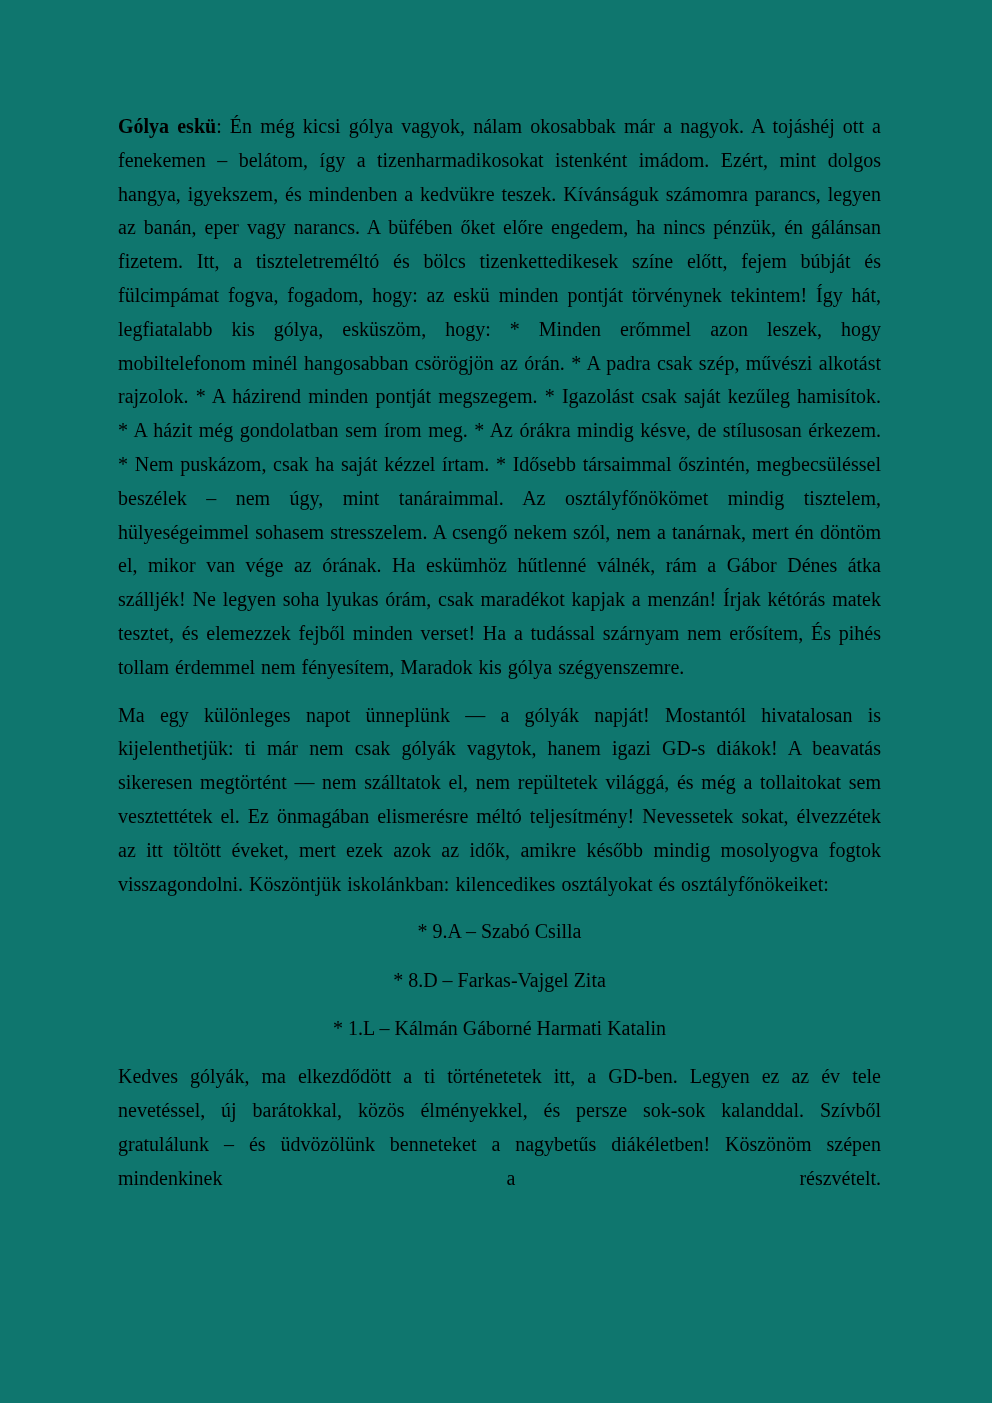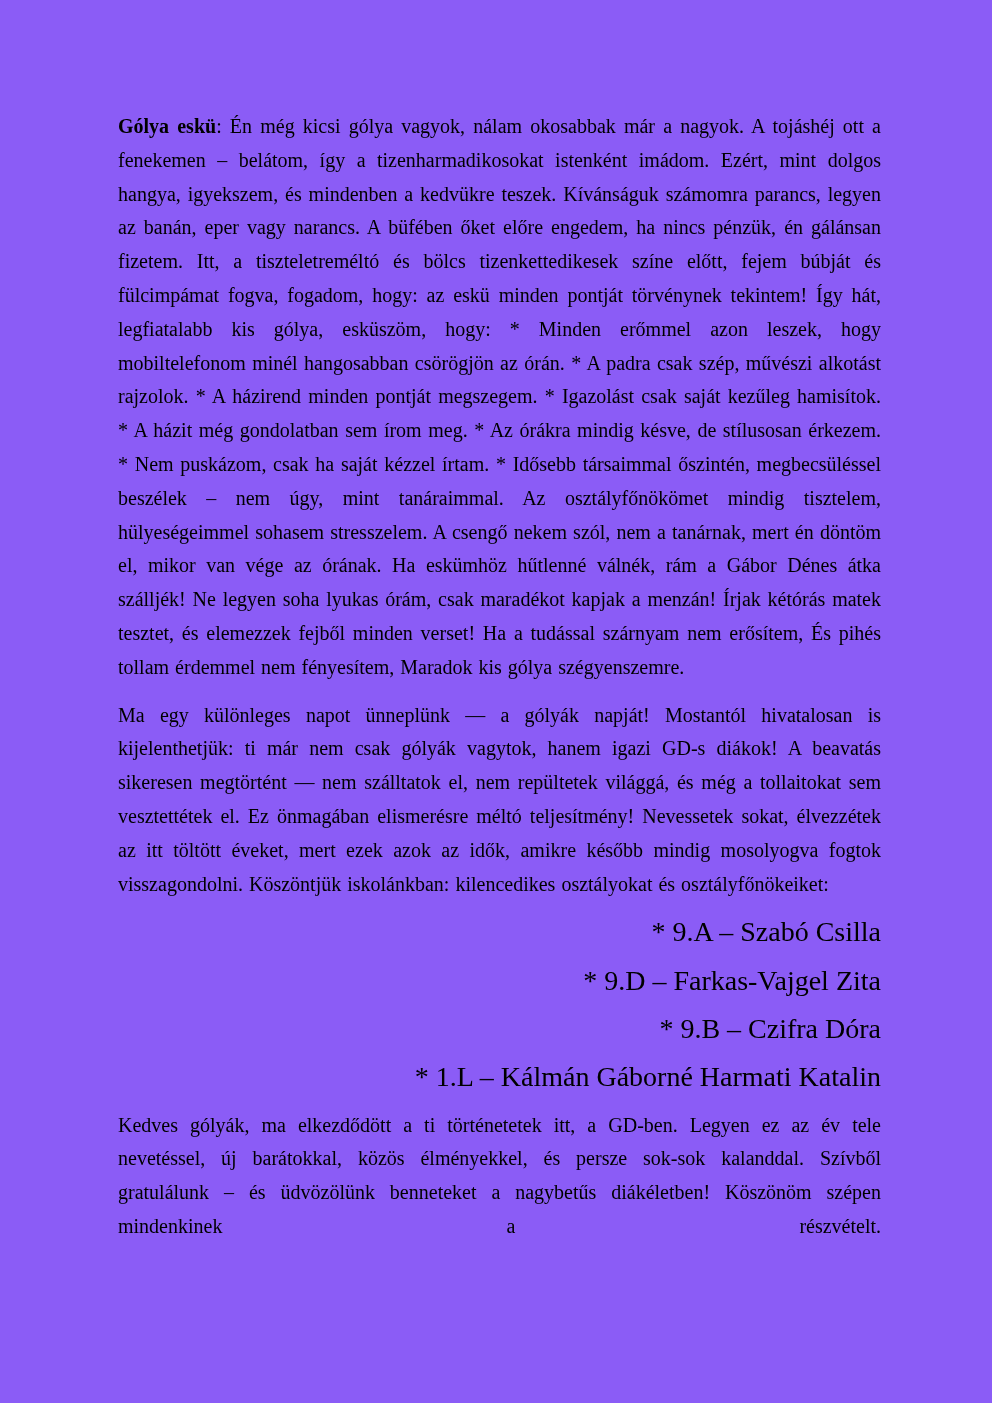--- a/index.html
+++ b/index.html
@@ -12,58 +12,57 @@
     height: 1403px;
     color: #000000;
     font-family: "Liberation Serif", "DejaVu Serif", serif;
     overflow: hidden;
   }
   .page {
     box-sizing: border-box;
     width: 992px;
     height: 1403px;
     padding: 110px 111px 40px 118px;
-    background: #8b5cf6;
+    background: #0f766e;
   }
   .para {
     font-size: 20px;
     line-height: 33.8px;
     text-align: justify;
     margin: 0 0 14px 0;
     word-spacing: 1px;
   }
   .para .lead {
     font-weight: bold;
   }
   .list-item {
-    font-size: 28px;
+    font-size: 20px;
     line-height: 33.8px;
-    text-align: right;
+    text-align: center;
     margin: 0 0 14.5px 0;
     white-space: pre-wrap;
   }
   .closing {
     text-align: justify;
     text-align-last: justify;
     margin-bottom: 8px;
   }
 </style>
 </head>
 <body>
 
 <div class="page">
 
   <p class="para"><span class="lead">Gólya eskü</span><span>: Én még kicsi gólya vagyok, nálam okosabbak már a nagyok. A tojáshéj ott a fenekemen – belátom, így a tizenharmadikosokat istenként imádom. Ezért, mint dolgos hangya, igyekszem, és mindenben a kedvükre teszek. Kívánságuk számomra parancs, legyen az banán, eper vagy narancs. A büfében őket előre engedem, ha nincs pénzük, én gálánsan fizetem. Itt, a tiszteletreméltó és bölcs tizenkettedikesek színe előtt, fejem búbját és fülcimpámat fogva, fogadom, hogy: az eskü minden pontját törvénynek tekintem! Így hát, legfiatalabb kis gólya, esküszöm, hogy: * Minden erőmmel azon leszek, hogy mobiltelefonom minél hangosabban csörögjön az órán. * A padra csak szép, művészi alkotást rajzolok. * A házirend minden pontját megszegem. * Igazolást csak saját kezűleg hamisítok. * A házit még gondolatban sem írom meg. * Az órákra mindig késve, de stílusosan érkezem. * Nem puskázom, csak ha saját kézzel írtam. * Idősebb társaimmal őszintén, megbecsüléssel beszélek – nem úgy, mint tanáraimmal. Az osztályfőnökömet mindig tisztelem, hülyeségeimmel sohasem stresszelem. A csengő nekem szól, nem a tanárnak, mert én döntöm el, mikor van vége az órának. Ha eskümhöz hűtlenné válnék, rám a Gábor Dénes átka szálljék! Ne legyen soha lyukas órám, csak maradékot kapjak a menzán! Írjak kétórás matek tesztet, és elemezzek fejből minden verset! Ha a tudással szárnyam nem erősítem, És pihés tollam érdemmel nem fényesítem, Maradok kis gólya szégyenszemre.</span></p>
 
   <p class="para">Ma egy különleges napot ünneplünk — a gólyák napját! Mostantól hivatalosan is kijelenthetjük: ti már nem csak gólyák vagytok, hanem igazi GD-s diákok! A beavatás sikeresen megtörtént — nem szálltatok el, nem repültetek világgá, és még a tollaitokat sem vesztettétek el. Ez önmagában elismerésre méltó teljesítmény! Nevessetek sokat, élvezzétek az itt töltött éveket, mert ezek azok az idők, amikre később mindig mosolyogva fogtok visszagondolni. Köszöntjük iskolánkban: kilencedikes osztályokat és osztályfőnökeiket:</p>
 
   <p class="list-item">* 9.A – Szabó Csilla</p>
 
-  <p class="list-item">* 9.D – Farkas-Vajgel Zita</p>
+  <p class="list-item">* 8.D – Farkas-Vajgel Zita</p>
 
-  <p class="list-item">* 9.B – Czifra Dóra</p>
 
   <p class="list-item">* 1.L – Kálmán Gáborné Harmati Katalin</p>
 
 
   <p class="para closing">Kedves gólyák, ma elkezdődött a ti történetetek itt, a GD-ben. Legyen ez az év tele nevetéssel, új barátokkal, közös élményekkel, és persze sok-sok kalanddal. Szívből gratulálunk – és üdvözölünk benneteket a nagybetűs diákéletben! Köszönöm szépen mindenkinek a részvételt.</p>
 
 </div>
 
 </body></html>

